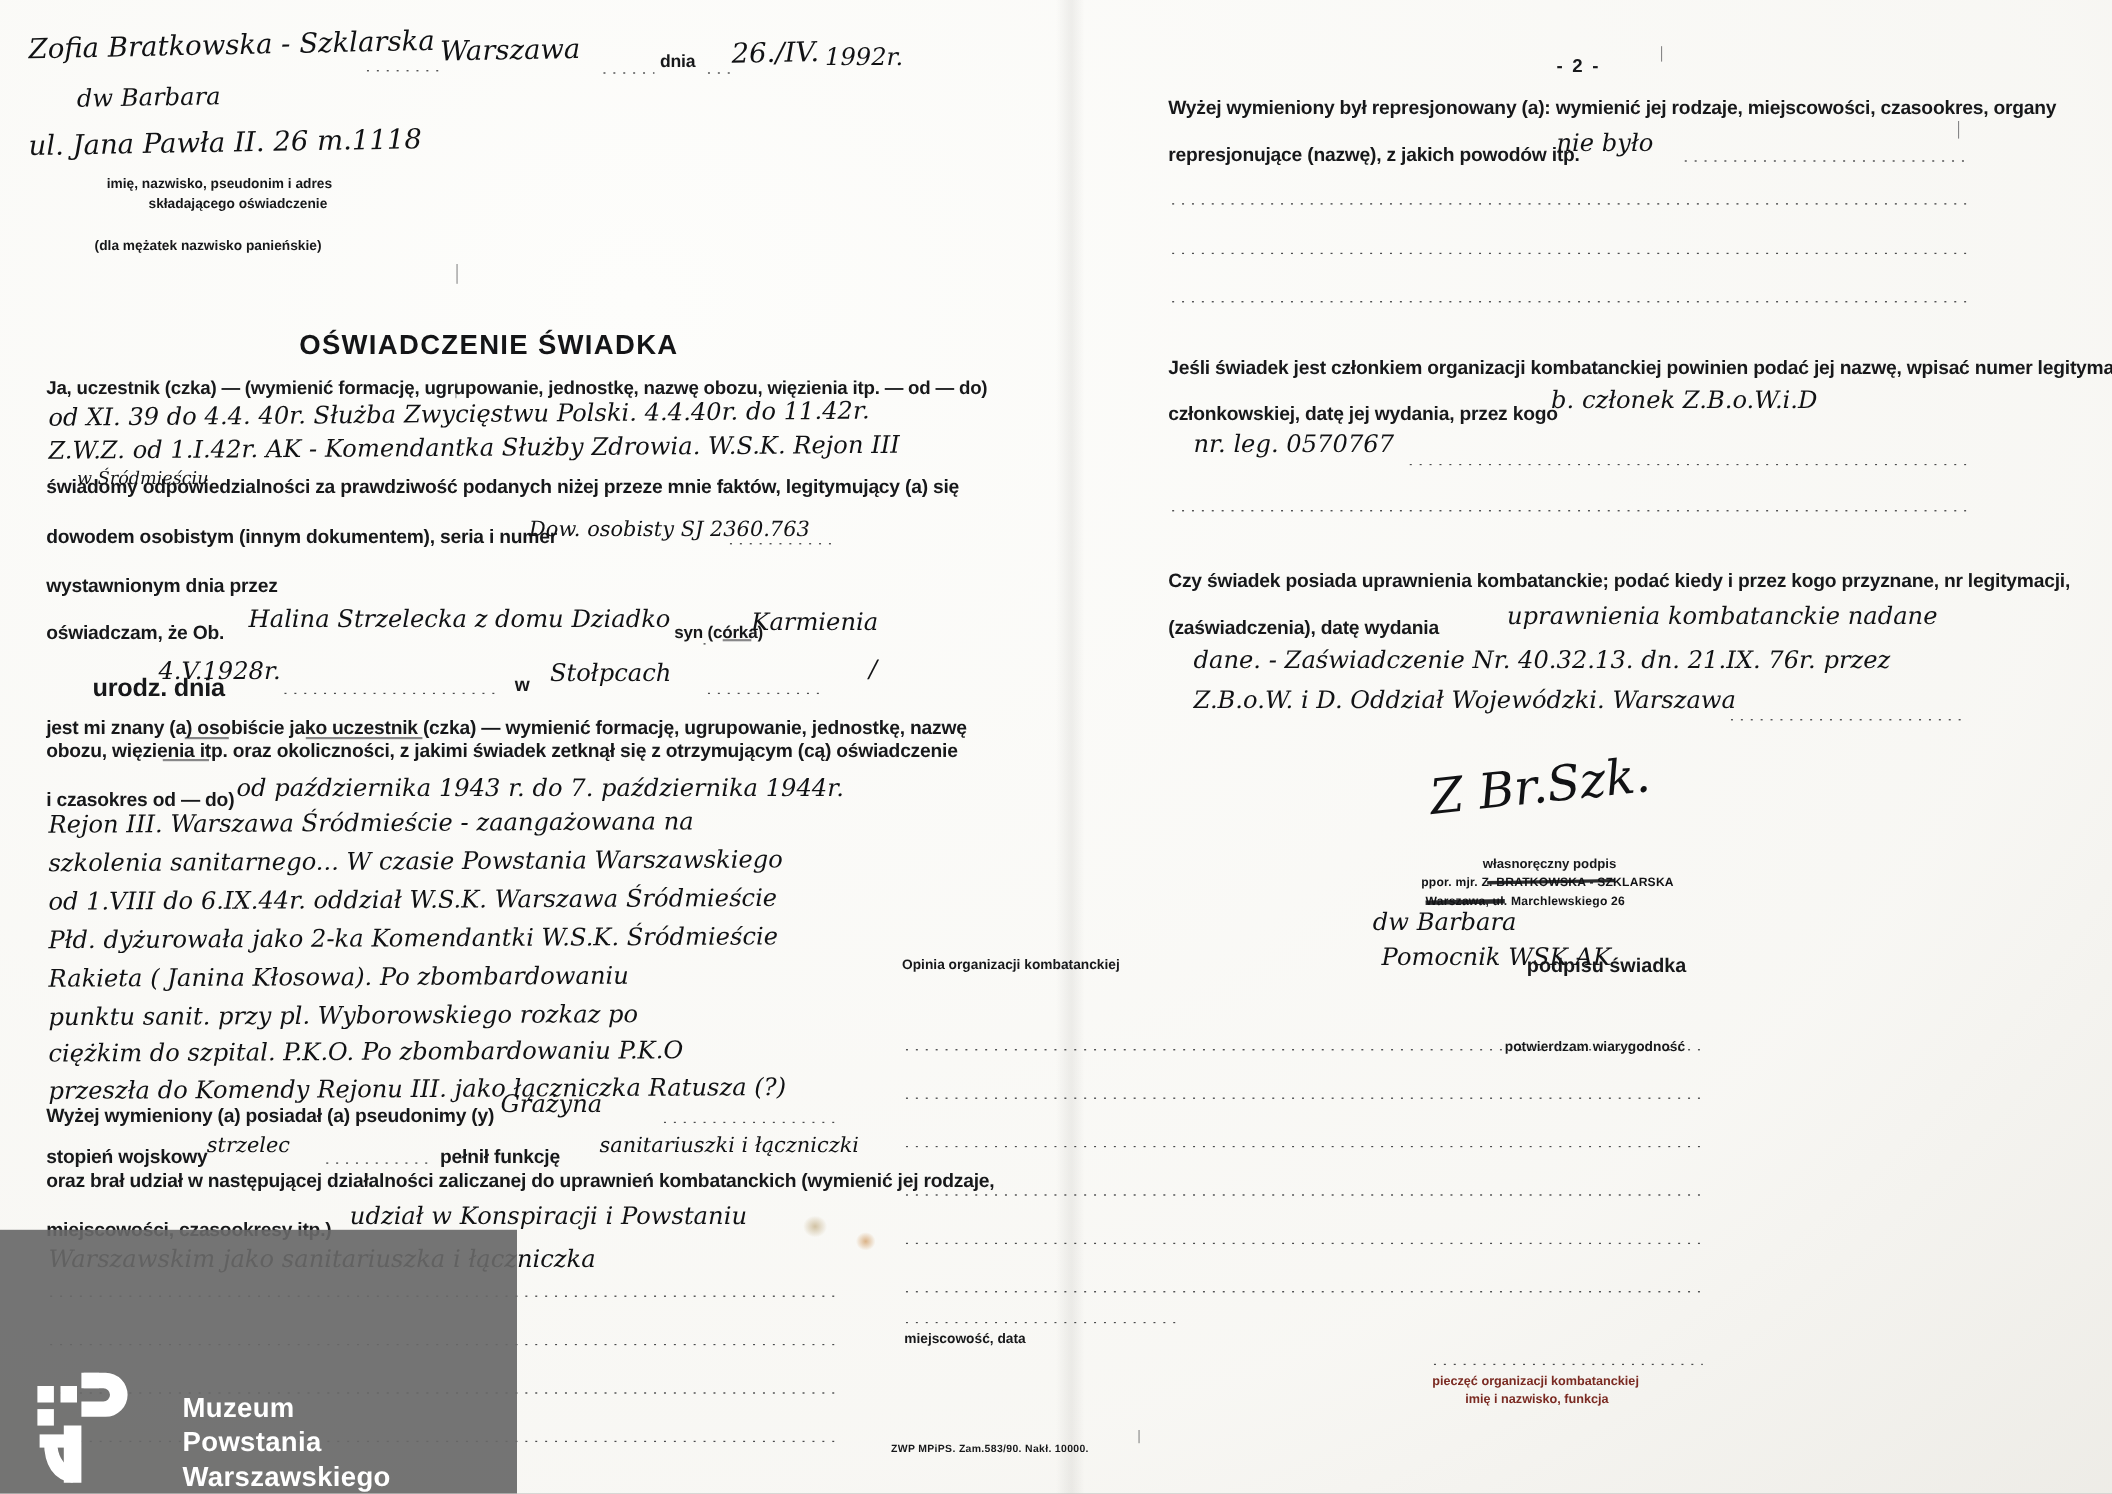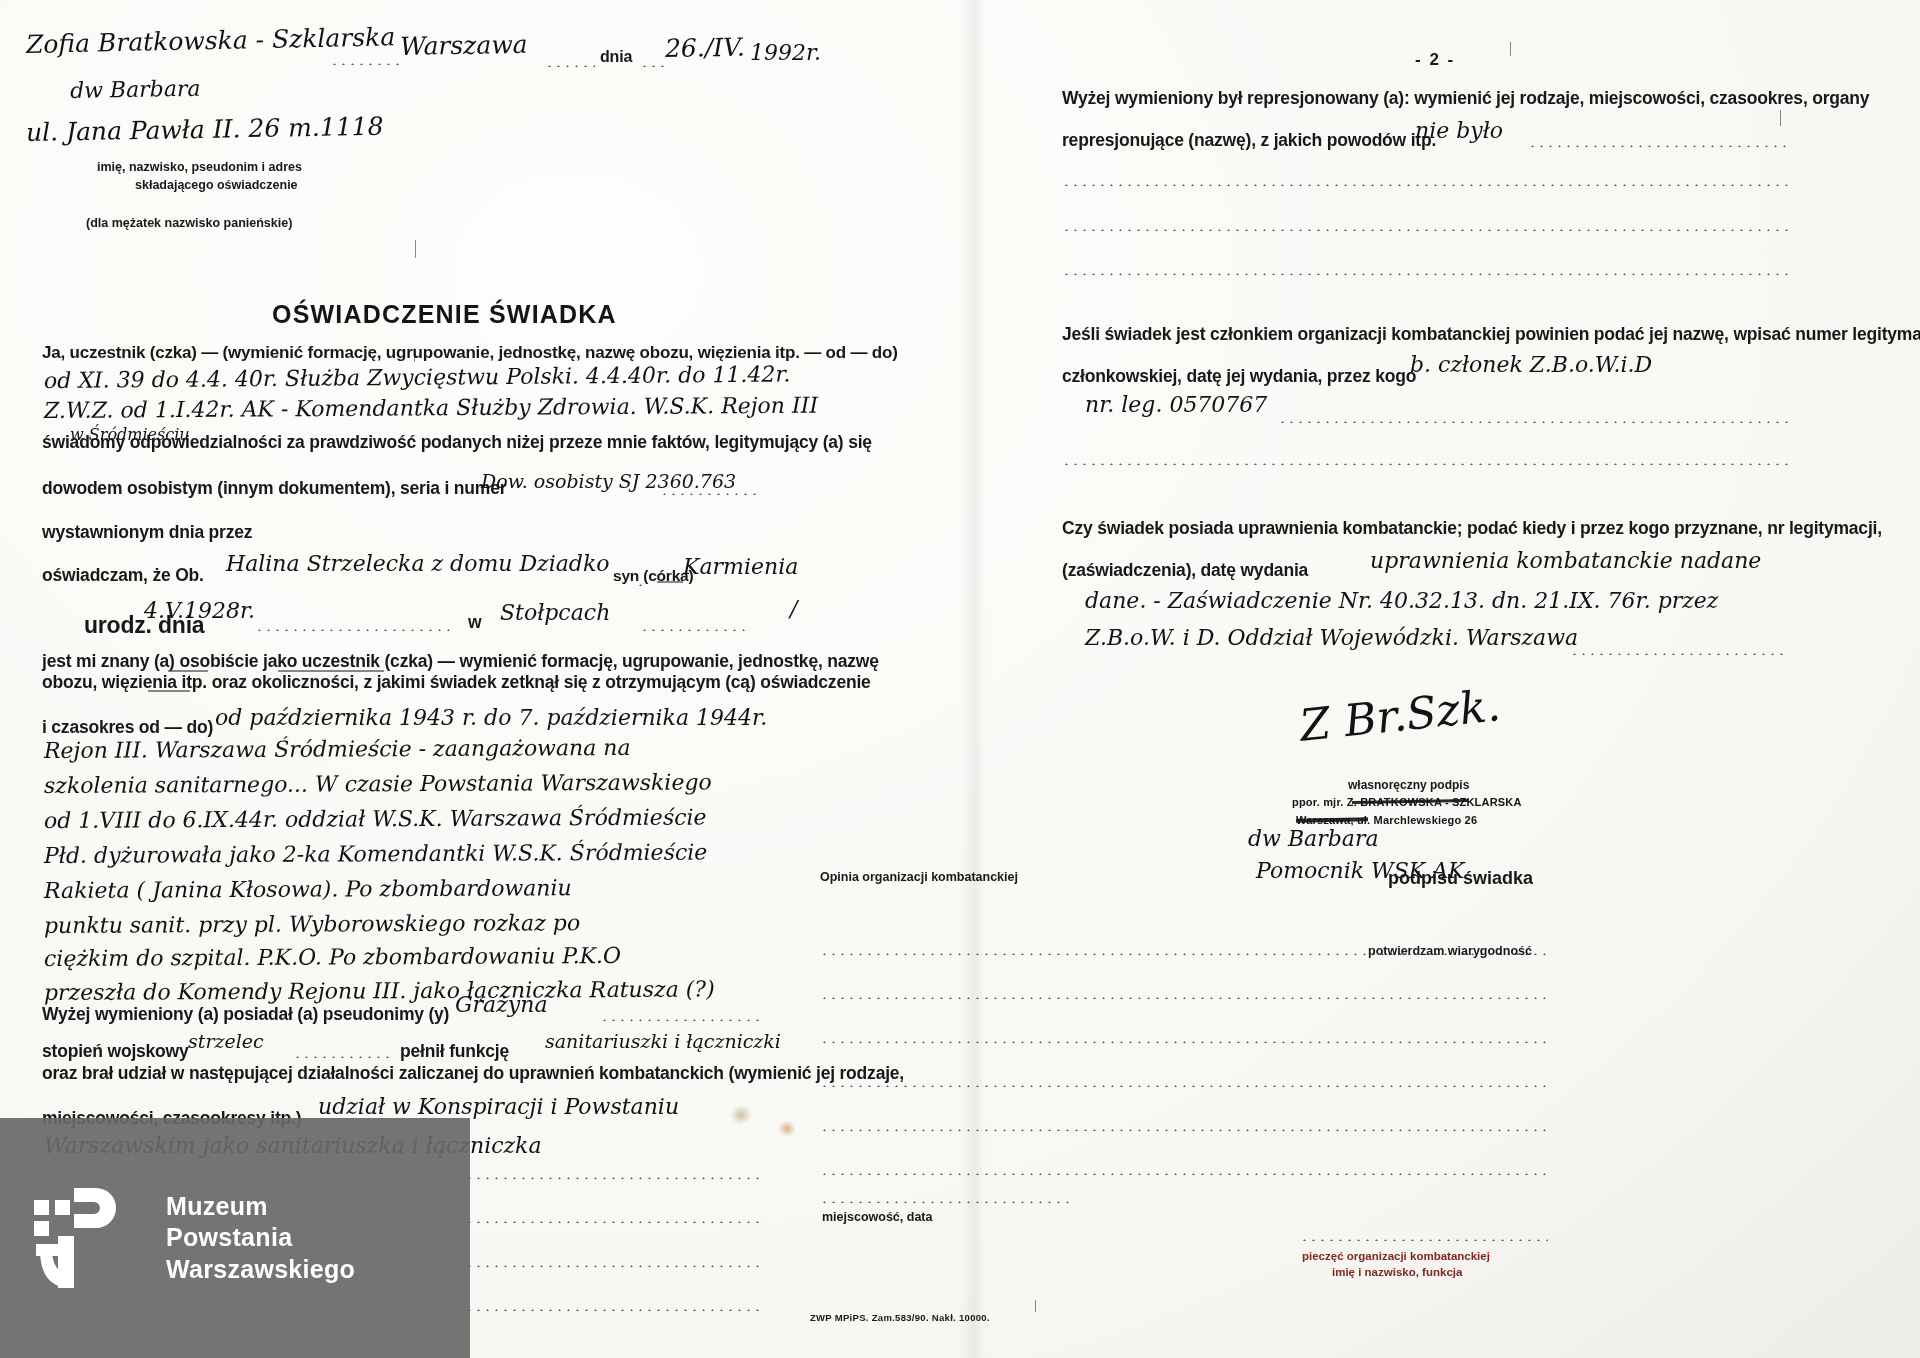--- a/index.html
+++ b/index.html
@@ -74,21 +74,21 @@
     font-weight:700;font-size:11px;color:#121316;
     letter-spacing:.2px;white-space:nowrap;
     filter:blur(.15px);
   }
   .stamp-strike{position:absolute;background:#131416;height:3px;opacity:.9;}
 
   
   .wm{
     position:absolute;left:0;bottom:0;width:470px;height:240px;
     background:rgba(104,104,104,.92);
-    display:flex;align-items:center;gap:18px;
+    display:flex;align-items:flex-end;gap:18px;
     padding-left:28px;box-sizing:border-box;
   }
   .wm-mark{width:120px;height:120px;position:relative;flex:0 0 auto;}
   .wm-text{display:flex;flex-direction:column;justify-content:center;gap:2px;}
   .wm-text span{
     color:#fff;font-family:"Liberation Sans",sans-serif;
     font-weight:700;font-size:25px;line-height:1.18;letter-spacing:.3px;
   }
   .smudge{position:absolute;border-radius:50%;pointer-events:none;}
 </style>

